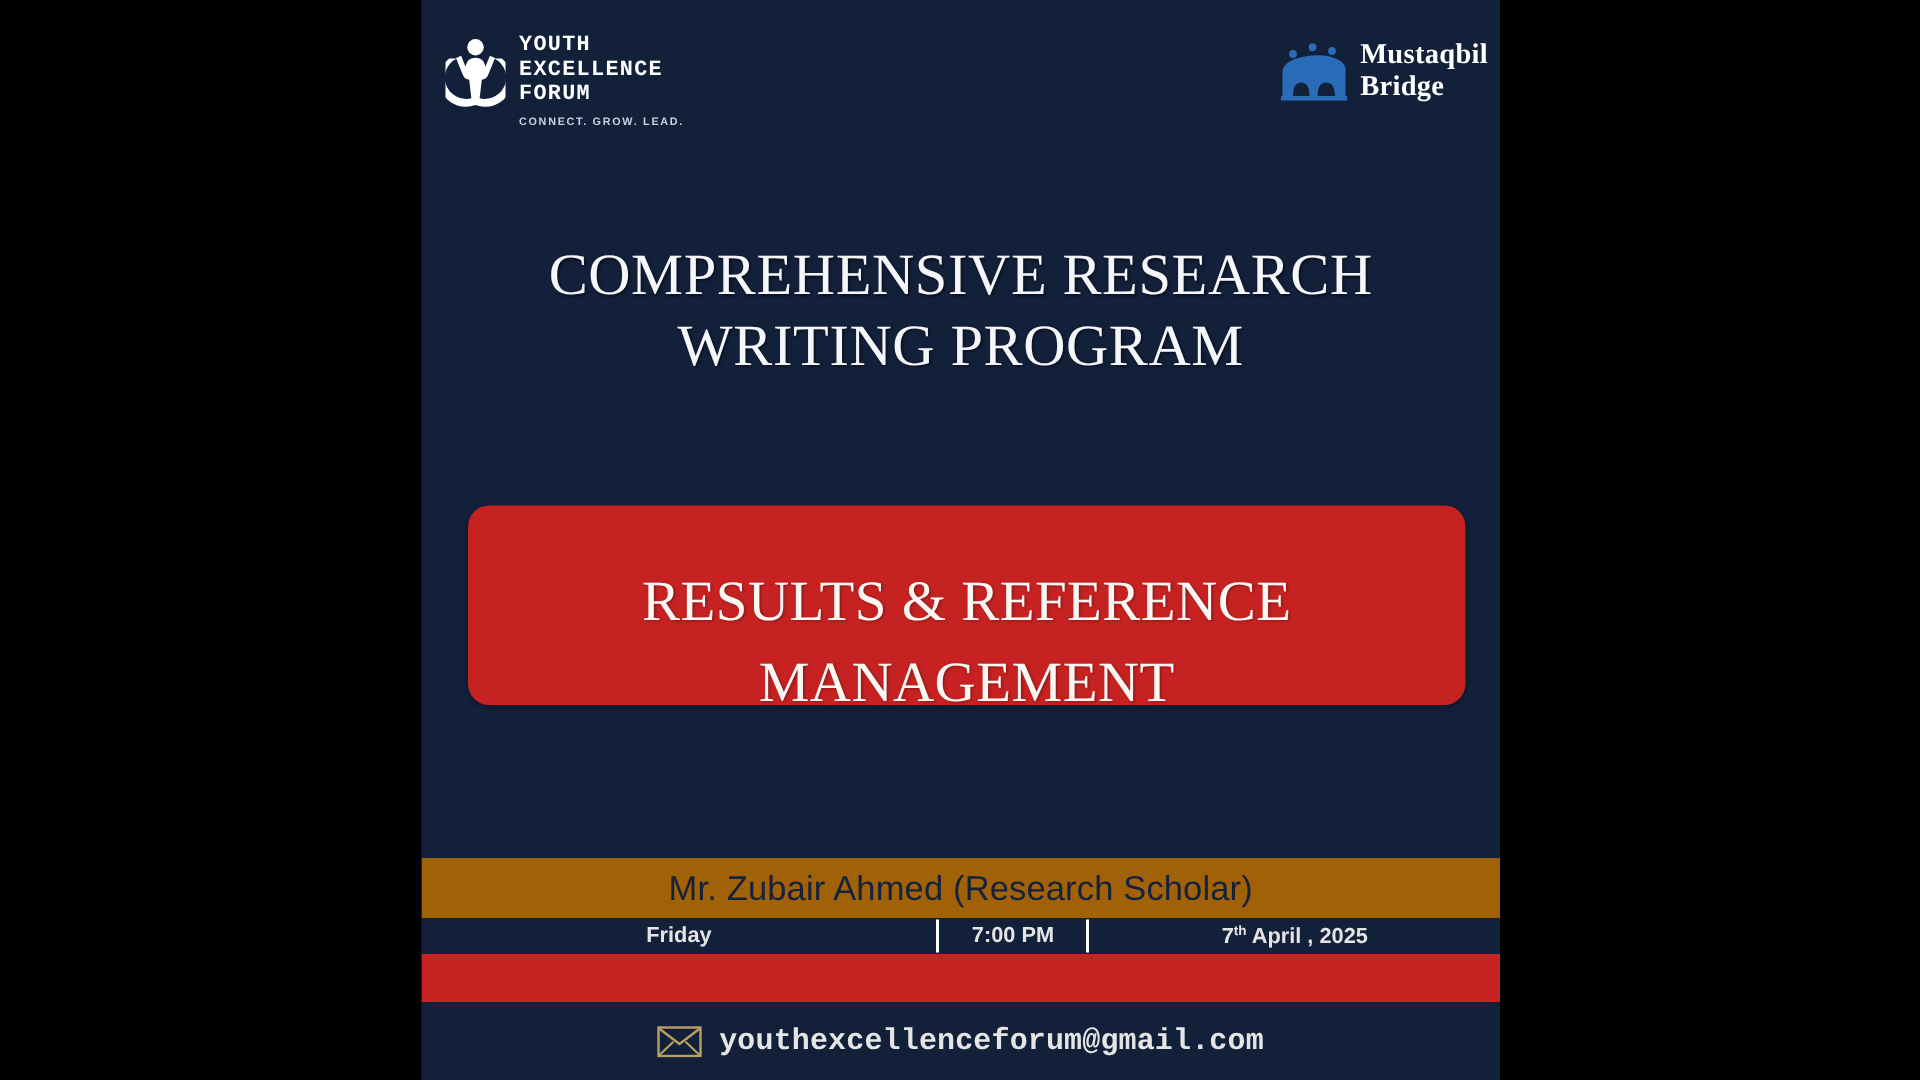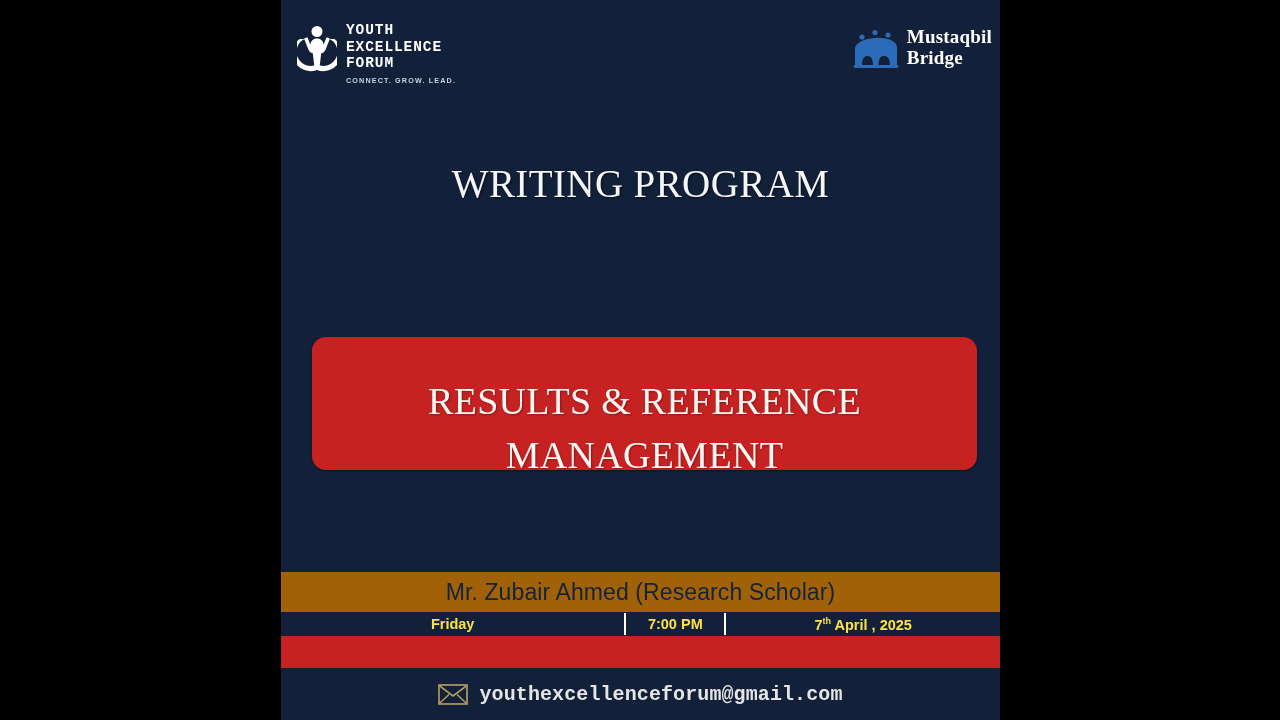--- a/index.html
+++ b/index.html
@@ -64,21 +64,21 @@
     letter-spacing: 1.15px;
     margin-top: 4px;
     font-family: "Liberation Sans", sans-serif;
   }
 
   .mb-logo {
     position: absolute;
     right: 8px;
     top: 26px;
     display: flex;
-    align-items: center;
+    align-items: flex-start;
     gap: 8px;
   }
   .mb-mark { width: 46px; height: 42px; flex: none; }
   .mb-words { padding-bottom: 2px; }
   .mb-line {
     color: #ffffff;
     font-size: 19px;
     font-weight: bold;
     line-height: 21px;
     letter-spacing: 0.2px;
@@ -165,21 +165,21 @@
     position: absolute;
     left: 0;
     top: 612px;
     width: 100%;
     height: 24px;
     background: #13203a;
     display: flex;
     align-items: center;
   }
   .when-cell {
-    color: #fde047;
+    color: #e5e5e5;
     font-family: "Liberation Sans", sans-serif;
     font-weight: bold;
     font-size: 14.5px;
     text-align: center;
     white-space: nowrap;
   }
   .cell-day  { width: 350px; }
   .cell-time { width: 100px; }
   .cell-date { width: 279px; }
   .when-div {
@@ -259,20 +259,21 @@
         </svg>
         <div class="mb-words">
           <div class="mb-line">Mustaqbil</div>
           <div class="mb-line">Bridge</div>
         </div>
       </div>
 
     </div>
 
     <div class="program-title">
+      <span>COMPREHENSIVE RESEARCH</span>
       <span class="l2">WRITING PROGRAM</span>
     </div>
 
 
     <div class="topic-banner">
       <div class="topic-text">
         <span>RESULTS &amp; REFERENCE</span>
         <span class="l2">MANAGEMENT</span>
       </div>
     </div>

